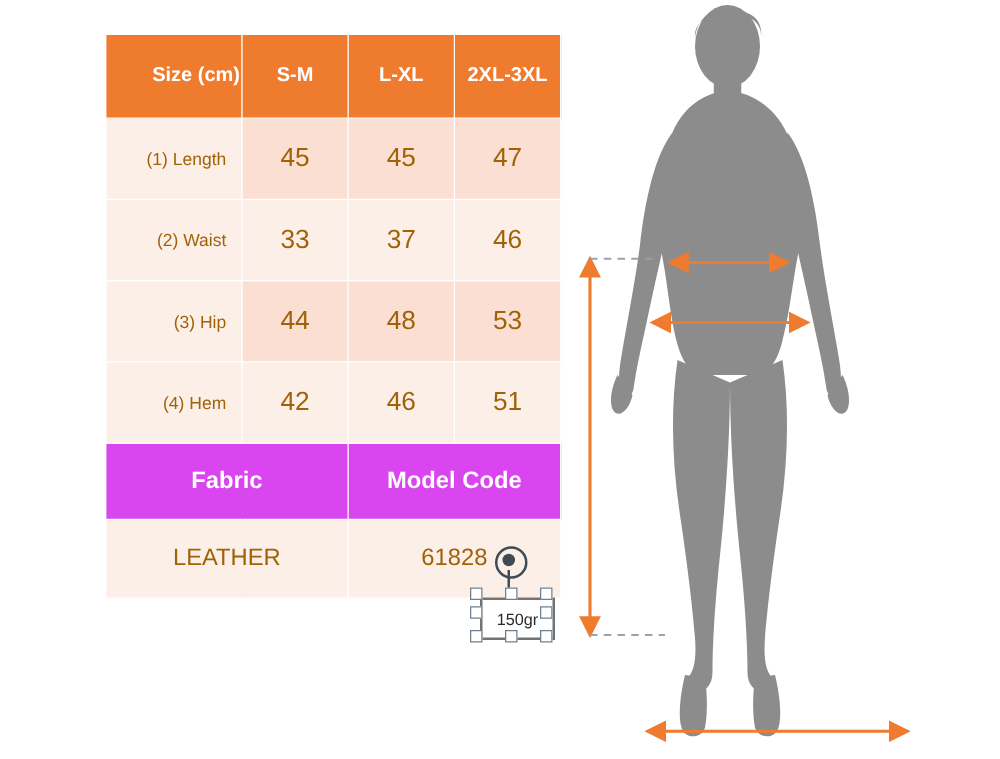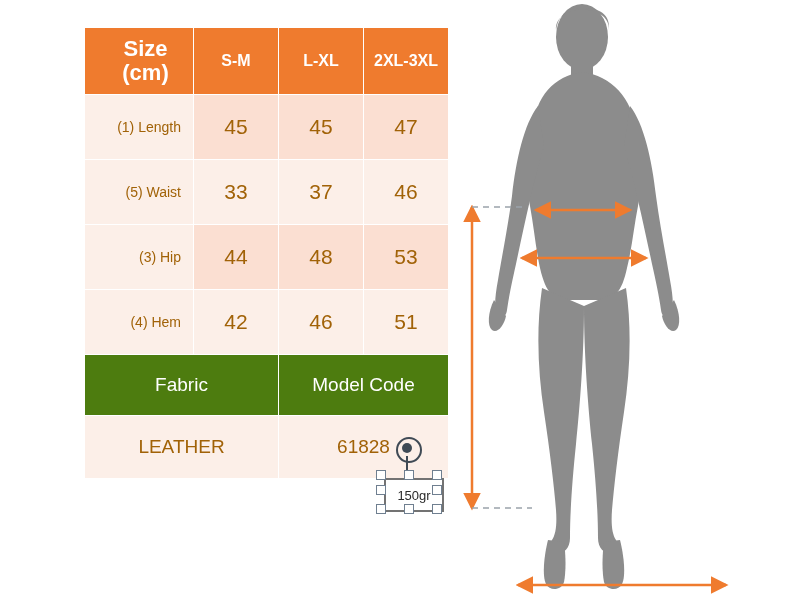--- a/index.html
+++ b/index.html
@@ -37,44 +37,44 @@
   }
   .size-table .hdr {
     background: #ef7b2e;
     color: #ffffff;
     font-weight: bold;
     font-size: 16px;
     height: 64px;
     line-height: 1.1;
   }
   .size-table .hdr.first {
-    font-size: 22px;
-    text-align: center;
+    font-size: 16px;
+    text-align: right;
     padding-left: 14px;
   }
   .size-table .rowlabel {
     background: #fcefe8;
     font-size: 14px;
     text-align: right;
     padding-right: 12px;
     line-height: 1.15;
     height: 62px;
   }
   .size-table .val {
     background: #fbdfd2;
     font-size: 21px;
     height: 62px;
   }
   .size-table .val.alt {
     background: #fcefe8;
   }
   .size-table .sub-hdr {
-    background: #4d7c0f;
+    background: #d946ef;
     color: #ffffff;
-    font-weight: normal;
+    font-weight: bold;
     font-size: 19px;
     height: 58px;
   }
   .size-table .sub-val {
     background: #fcefe8;
     font-size: 19px;
     height: 60px;
   }
 
   
@@ -164,21 +164,21 @@
       </tr>
 
       <tr>
         <td class="rowlabel">(1) Length</td>
         <td class="val">45</td>
         <td class="val">45</td>
         <td class="val">47</td>
       </tr>
 
       <tr>
-        <td class="rowlabel">(5) Waist</td>
+        <td class="rowlabel">(2) Waist</td>
         <td class="val alt">33</td>
         <td class="val alt">37</td>
         <td class="val alt">46</td>
       </tr>
 
       <tr>
         <td class="rowlabel">(3) Hip</td>
         <td class="val">44</td>
         <td class="val">48</td>
         <td class="val">53</td>

